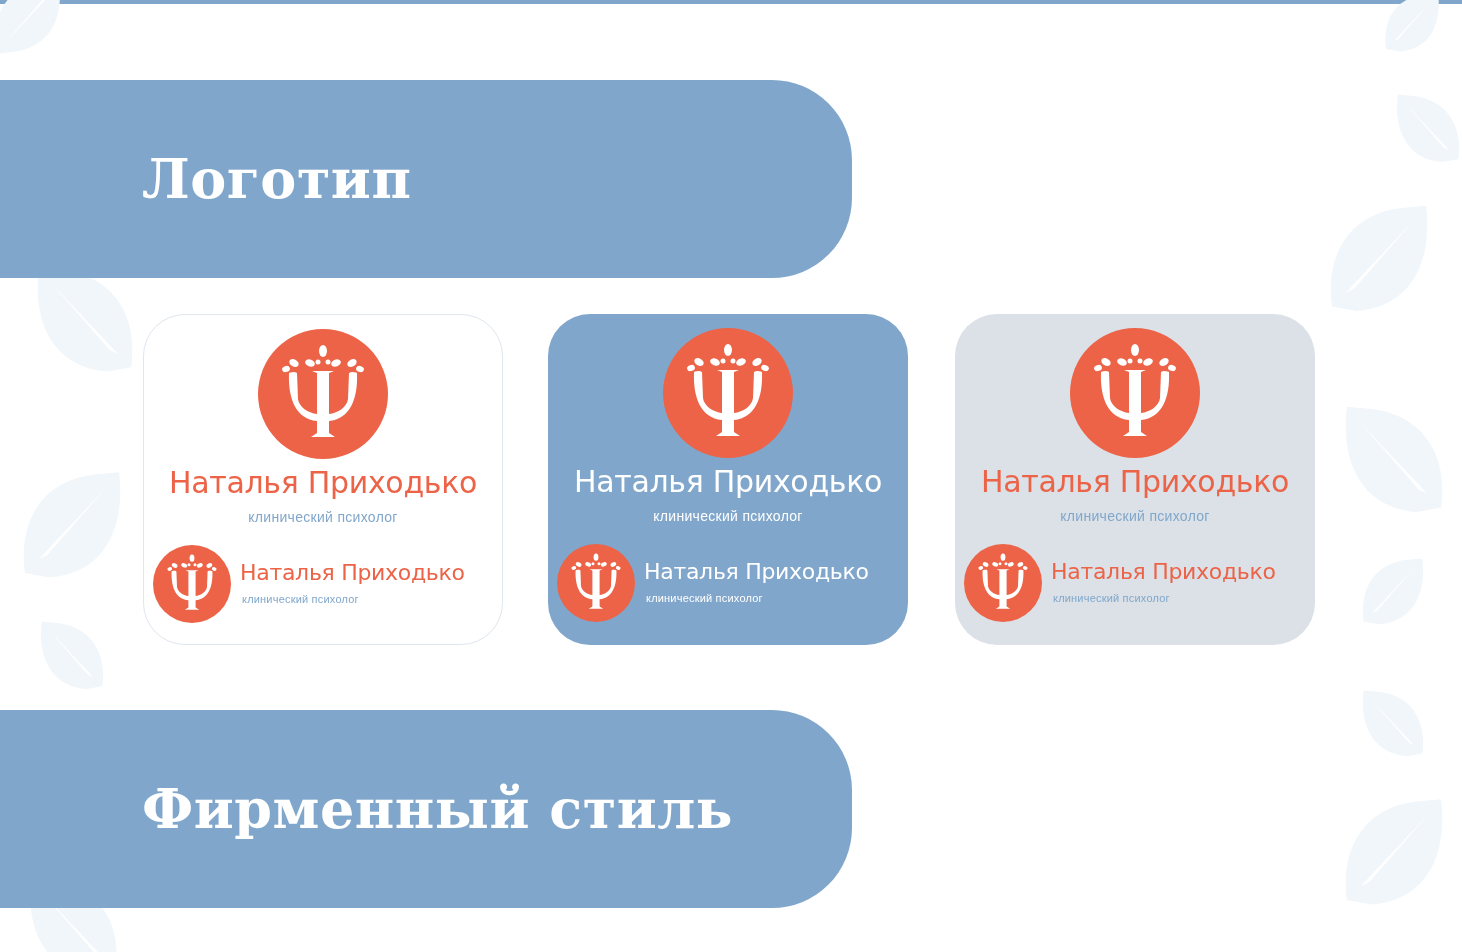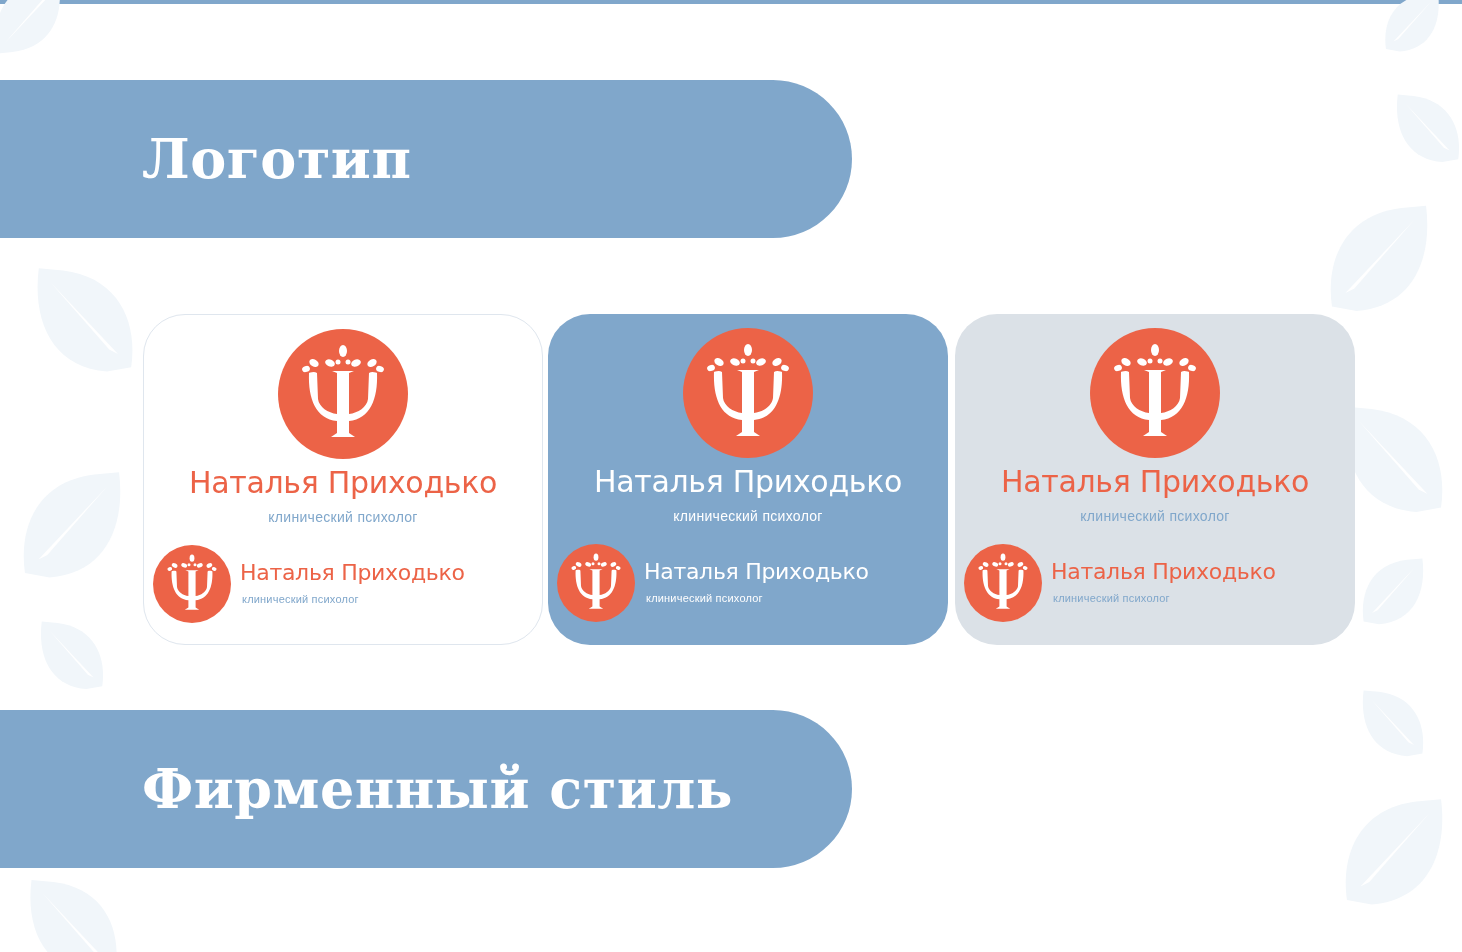--- a/index.html
+++ b/index.html
@@ -7,38 +7,38 @@
     width: 1462px; height: 952px; position: relative; overflow: hidden;
     background: #ffffff;
     font-family: "Liberation Sans", sans-serif;
   }
   .top-strip { position: absolute; left: 0; top: 0; width: 1462px; height: 4px; background: #80a7cb; }
 
   .leaf { position: absolute; }
   .leaf svg { display: block; width: 100%; height: 100%; }
 
   .banner {
-    position: absolute; left: 0; height: 158px; width: 852px;
+    position: absolute; left: 0; height: 198px; width: 852px;
     background: #80a7cb;
     border-radius: 0 80px 80px 0;
   }
   .banner-title {
     position: absolute; left: 142px; top: 0; height: 100%;
     display: flex; align-items: center;
     color: #ffffff;
     font-family: "DejaVu Serif", serif;
     font-weight: bold;
     font-size: 54px;
     letter-spacing: 0.5px;
   }
   #banner-logo { top: 80px; }
   #banner-style { top: 710px; }
 
   .card {
-    position: absolute; top: 314px; width: 400px; height: 331px;
+    position: absolute; top: 314px; width: 360px; height: 331px;
     border-radius: 42px;
     box-sizing: border-box;
   }
   .card.white { left: 143px; background: #ffffff; border: 1px solid #dfe6ee; }
   .card.blue { left: 548px; background: #80a7cb; }
   .card.grey { left: 955px; background: #dbe1e7; }
 
   .big-emblem {
     position: absolute; left: 50%; top: 14px; width: 130px; height: 130px; margin-left: -65px;
   }

